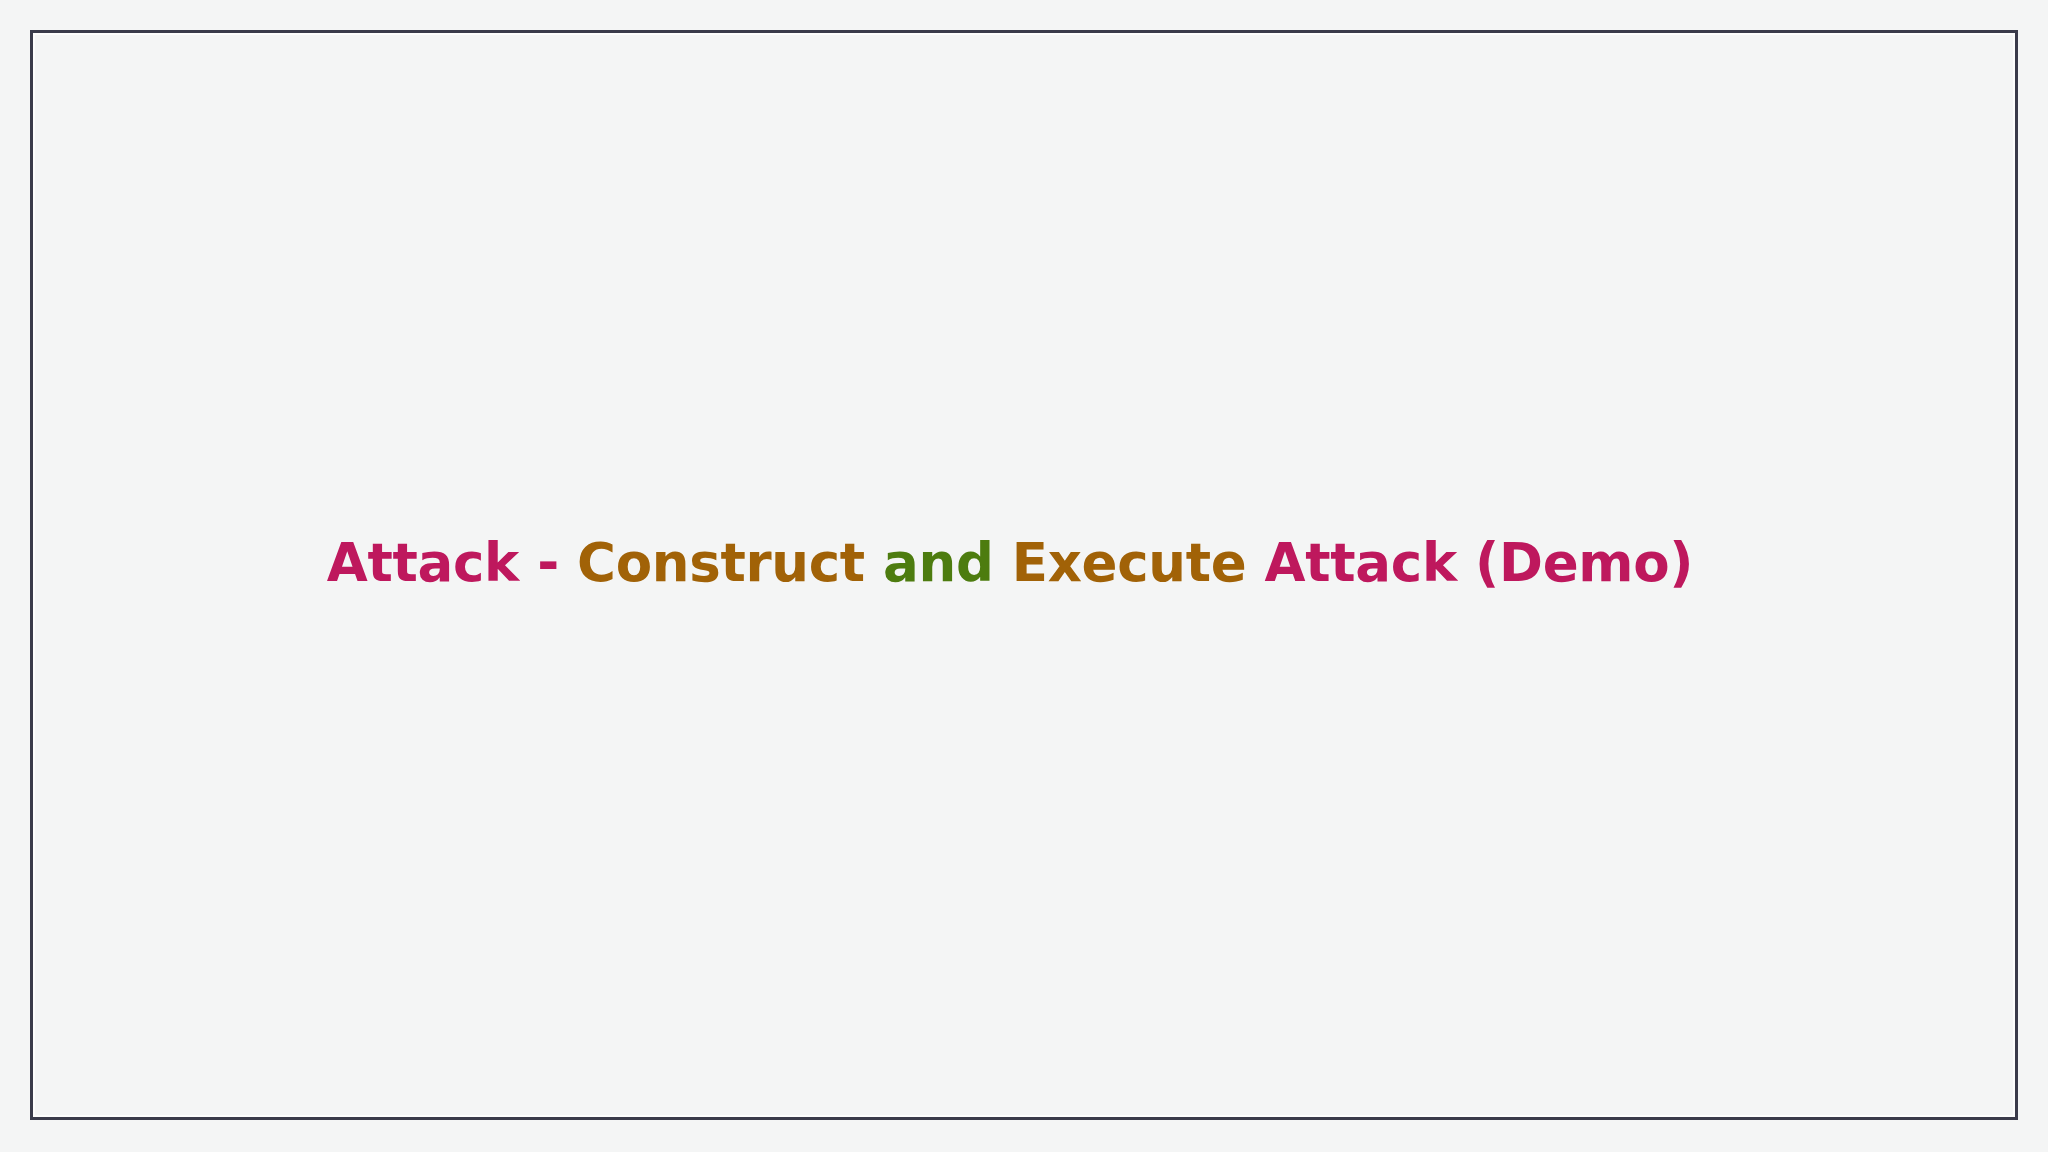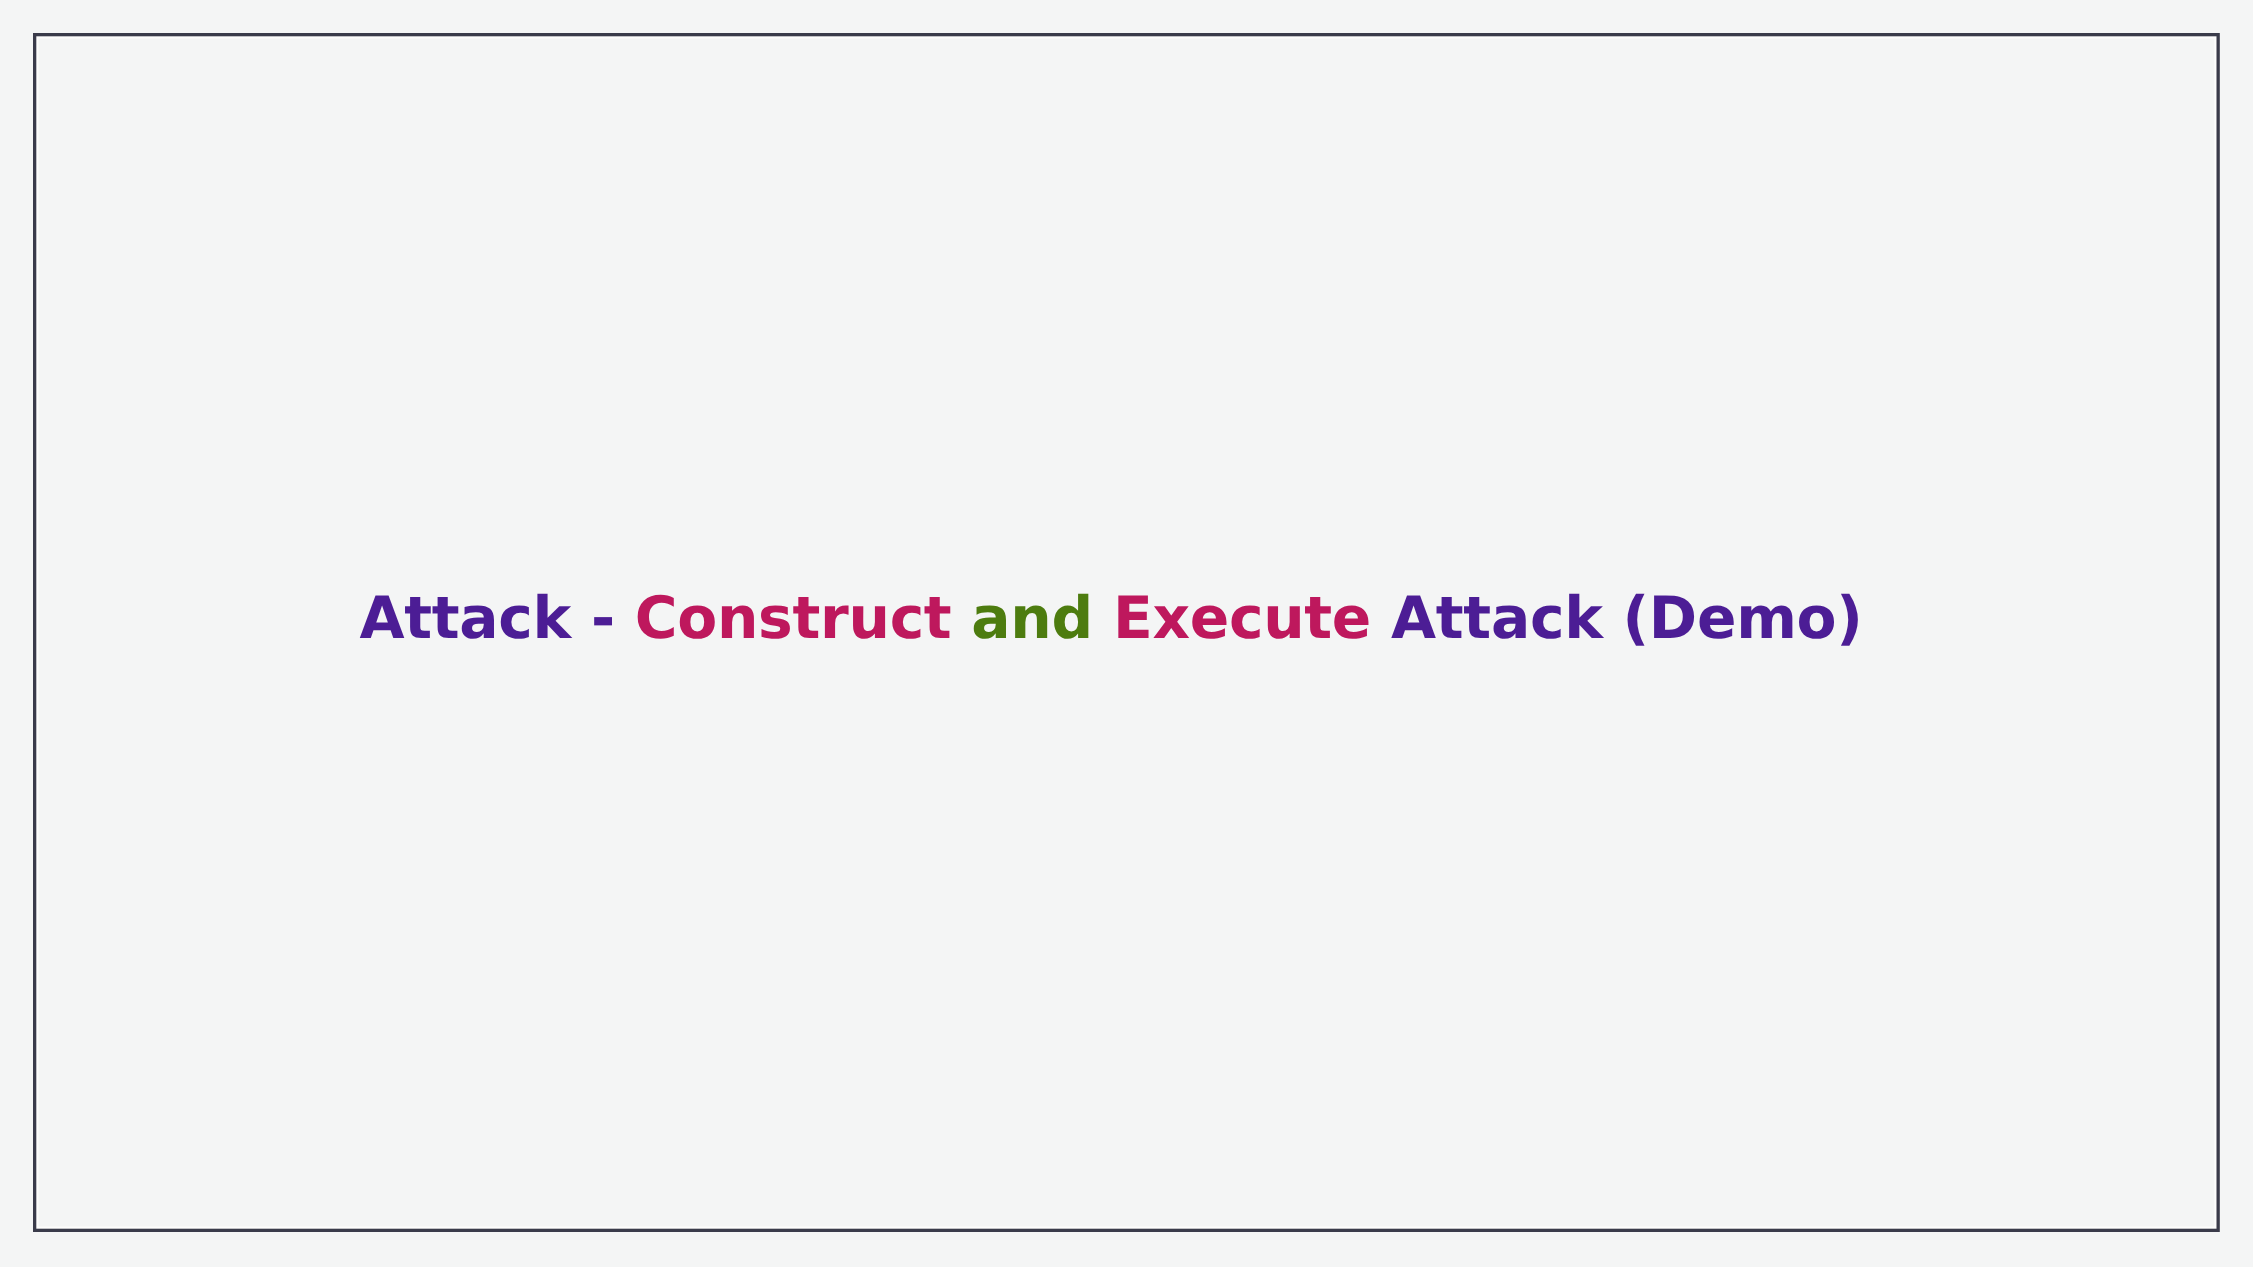--- a/index.html
+++ b/index.html
@@ -54,25 +54,25 @@
     line-height: 1.2;
     letter-spacing: -0.3px;
     white-space: nowrap;
     text-align: center;
     position: relative;
     top: -12px;
     left: -14px;
   }
 
   .seg-plain {
-    color: #4c1d95;
+    color: #be185d;
     font-weight: 600;
   }
   .seg-red {
-    color: #be185d;
+    color: #a16207;
     font-weight: 700;
   }
   .seg-black {
     color: #4d7c0f;
     font-weight: 700;
   }
 </style>
 </head>
 <body>
 

